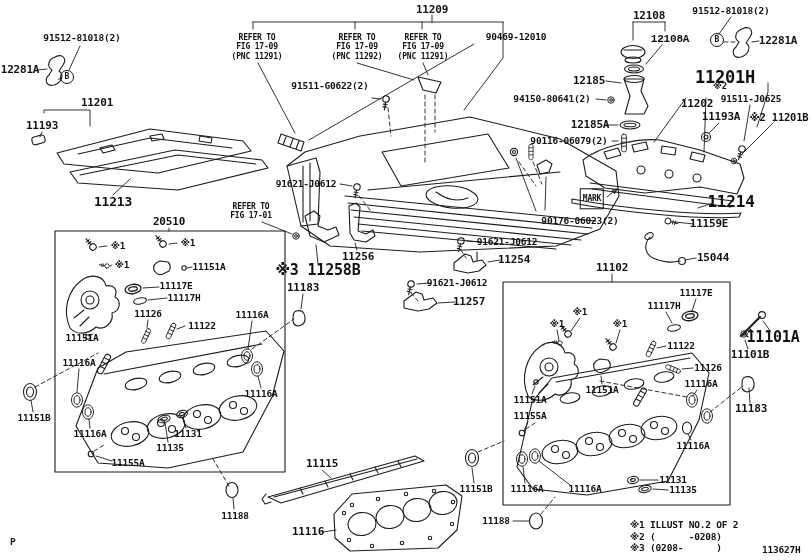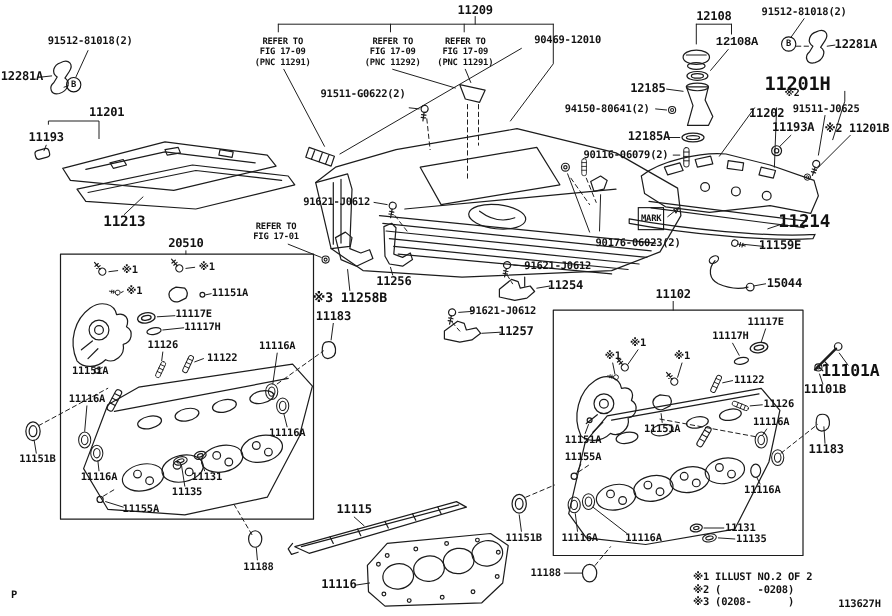--- a/index.html
+++ b/index.html
@@ -349,21 +349,21 @@
       <div class="lbl" style="left: 569px; top: 141px;">90116-06079(2)</div>
       <div class="lbl" style="left: 544px; top: 221px; margin-left: 36px;">90176-06023(2)</div>
       <div class="lbl boxed" style="left: 592px; top: 199px;">MARK</div>
       <div class="lbl" style="left: 731px; top: 202px; font-size: 16px;">11214</div>
       <div class="lbl" style="left: 709px; top: 224px; font-size: 11px;">11159E</div>
       <div class="lbl" style="left: 713px; top: 258px; font-size: 11px;">15044</div>
       <div class="lbl" style="left: 251px; top: 211px; font-size: 8px;">REFER TO
 FIG 17-01</div>
       <div class="lbl" style="left: 169px; top: 222px; font-size: 11px;">20510</div>
       <div class="lbl" style="left: 358px; top: 257px; font-size: 11px;">11256</div>
-      <div class="lbl" style="left: 318px; top: 271px; font-size: 12px;">※3 11258B</div>
+      <div class="lbl" style="left: 318px; top: 271px; font-size: 15px;">※3 11258B</div>
       <div class="lbl" style="left: 303px; top: 288px; font-size: 11px;">11183</div>
       <div class="lbl" style="left: 507px; top: 242px;">91621-J0612</div>
       <div class="lbl" style="left: 514px; top: 260px; font-size: 11px;">11254</div>
       <div class="lbl" style="left: 457px; top: 283px;">91621-J0612</div>
       <div class="lbl" style="left: 469px; top: 302px; font-size: 11px;">11257</div>
       <div class="lbl" style="left: 612px; top: 268px; font-size: 11px;">11102</div>
       <div class="lbl" style="left: 118px; top: 246px;">※1</div>
       <div class="lbl" style="left: 188px; top: 243px;">※1</div>
       <div class="lbl" style="left: 122px; top: 265px;">※1</div>
       <div class="lbl" style="left: 209px; top: 267px;">11151A</div>

